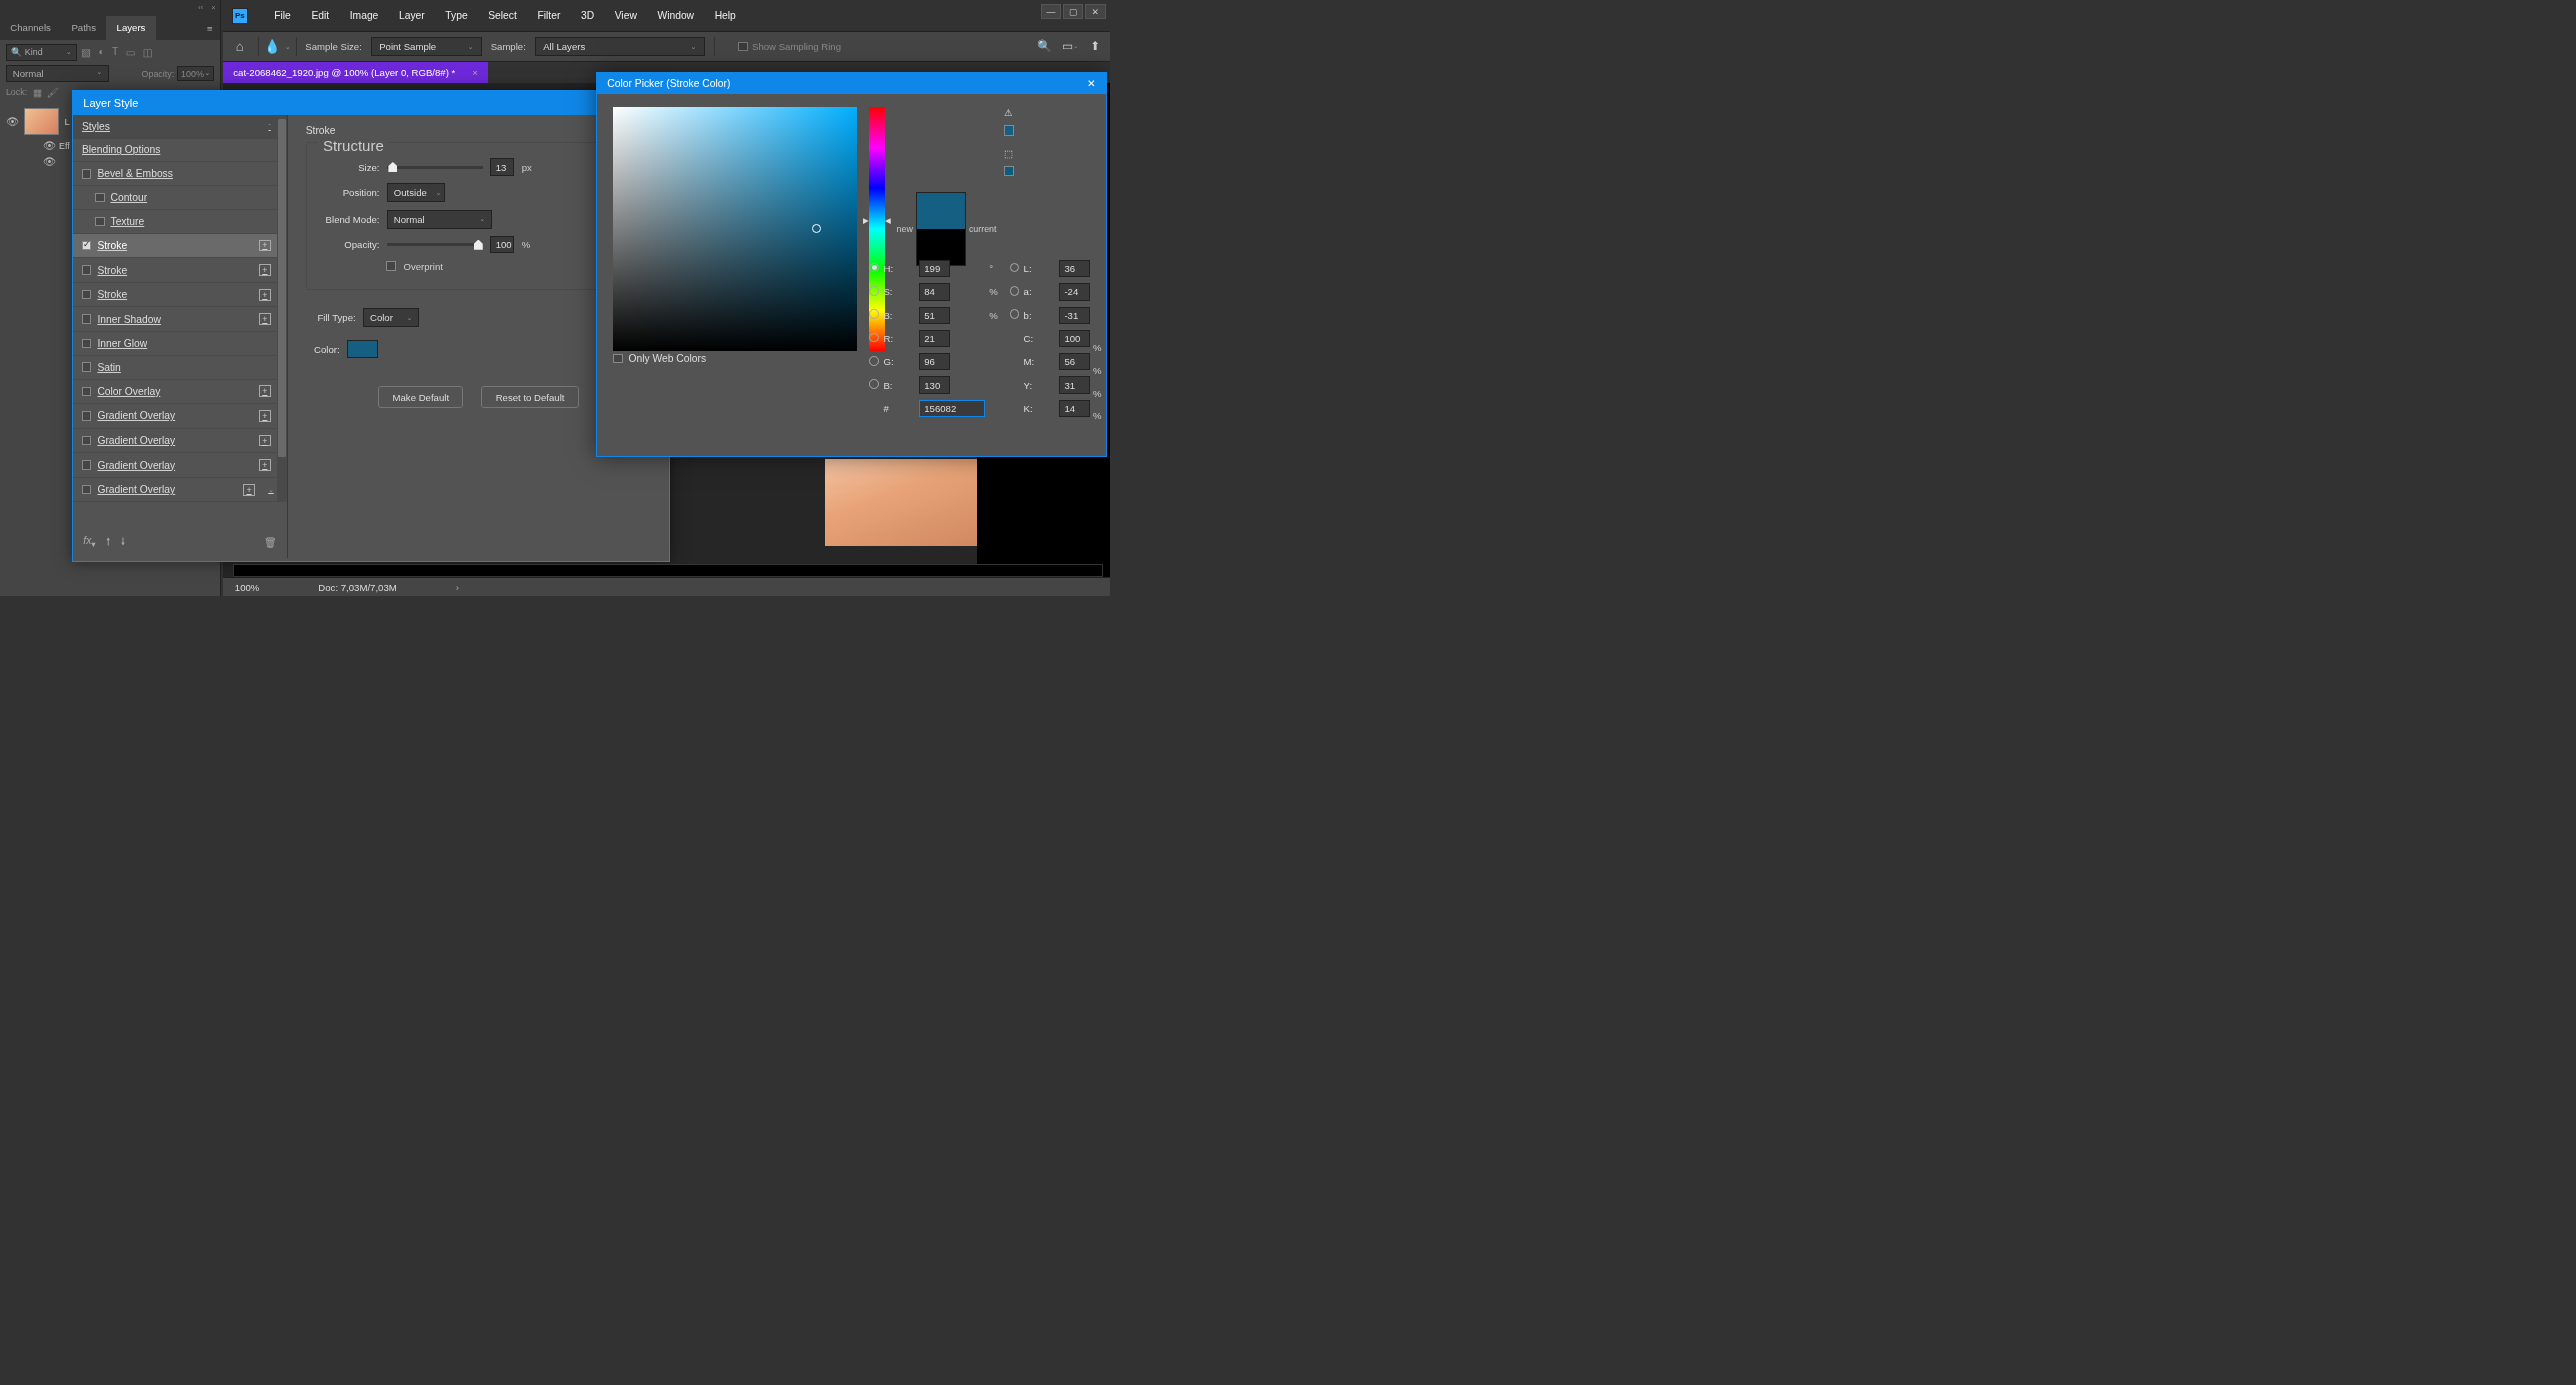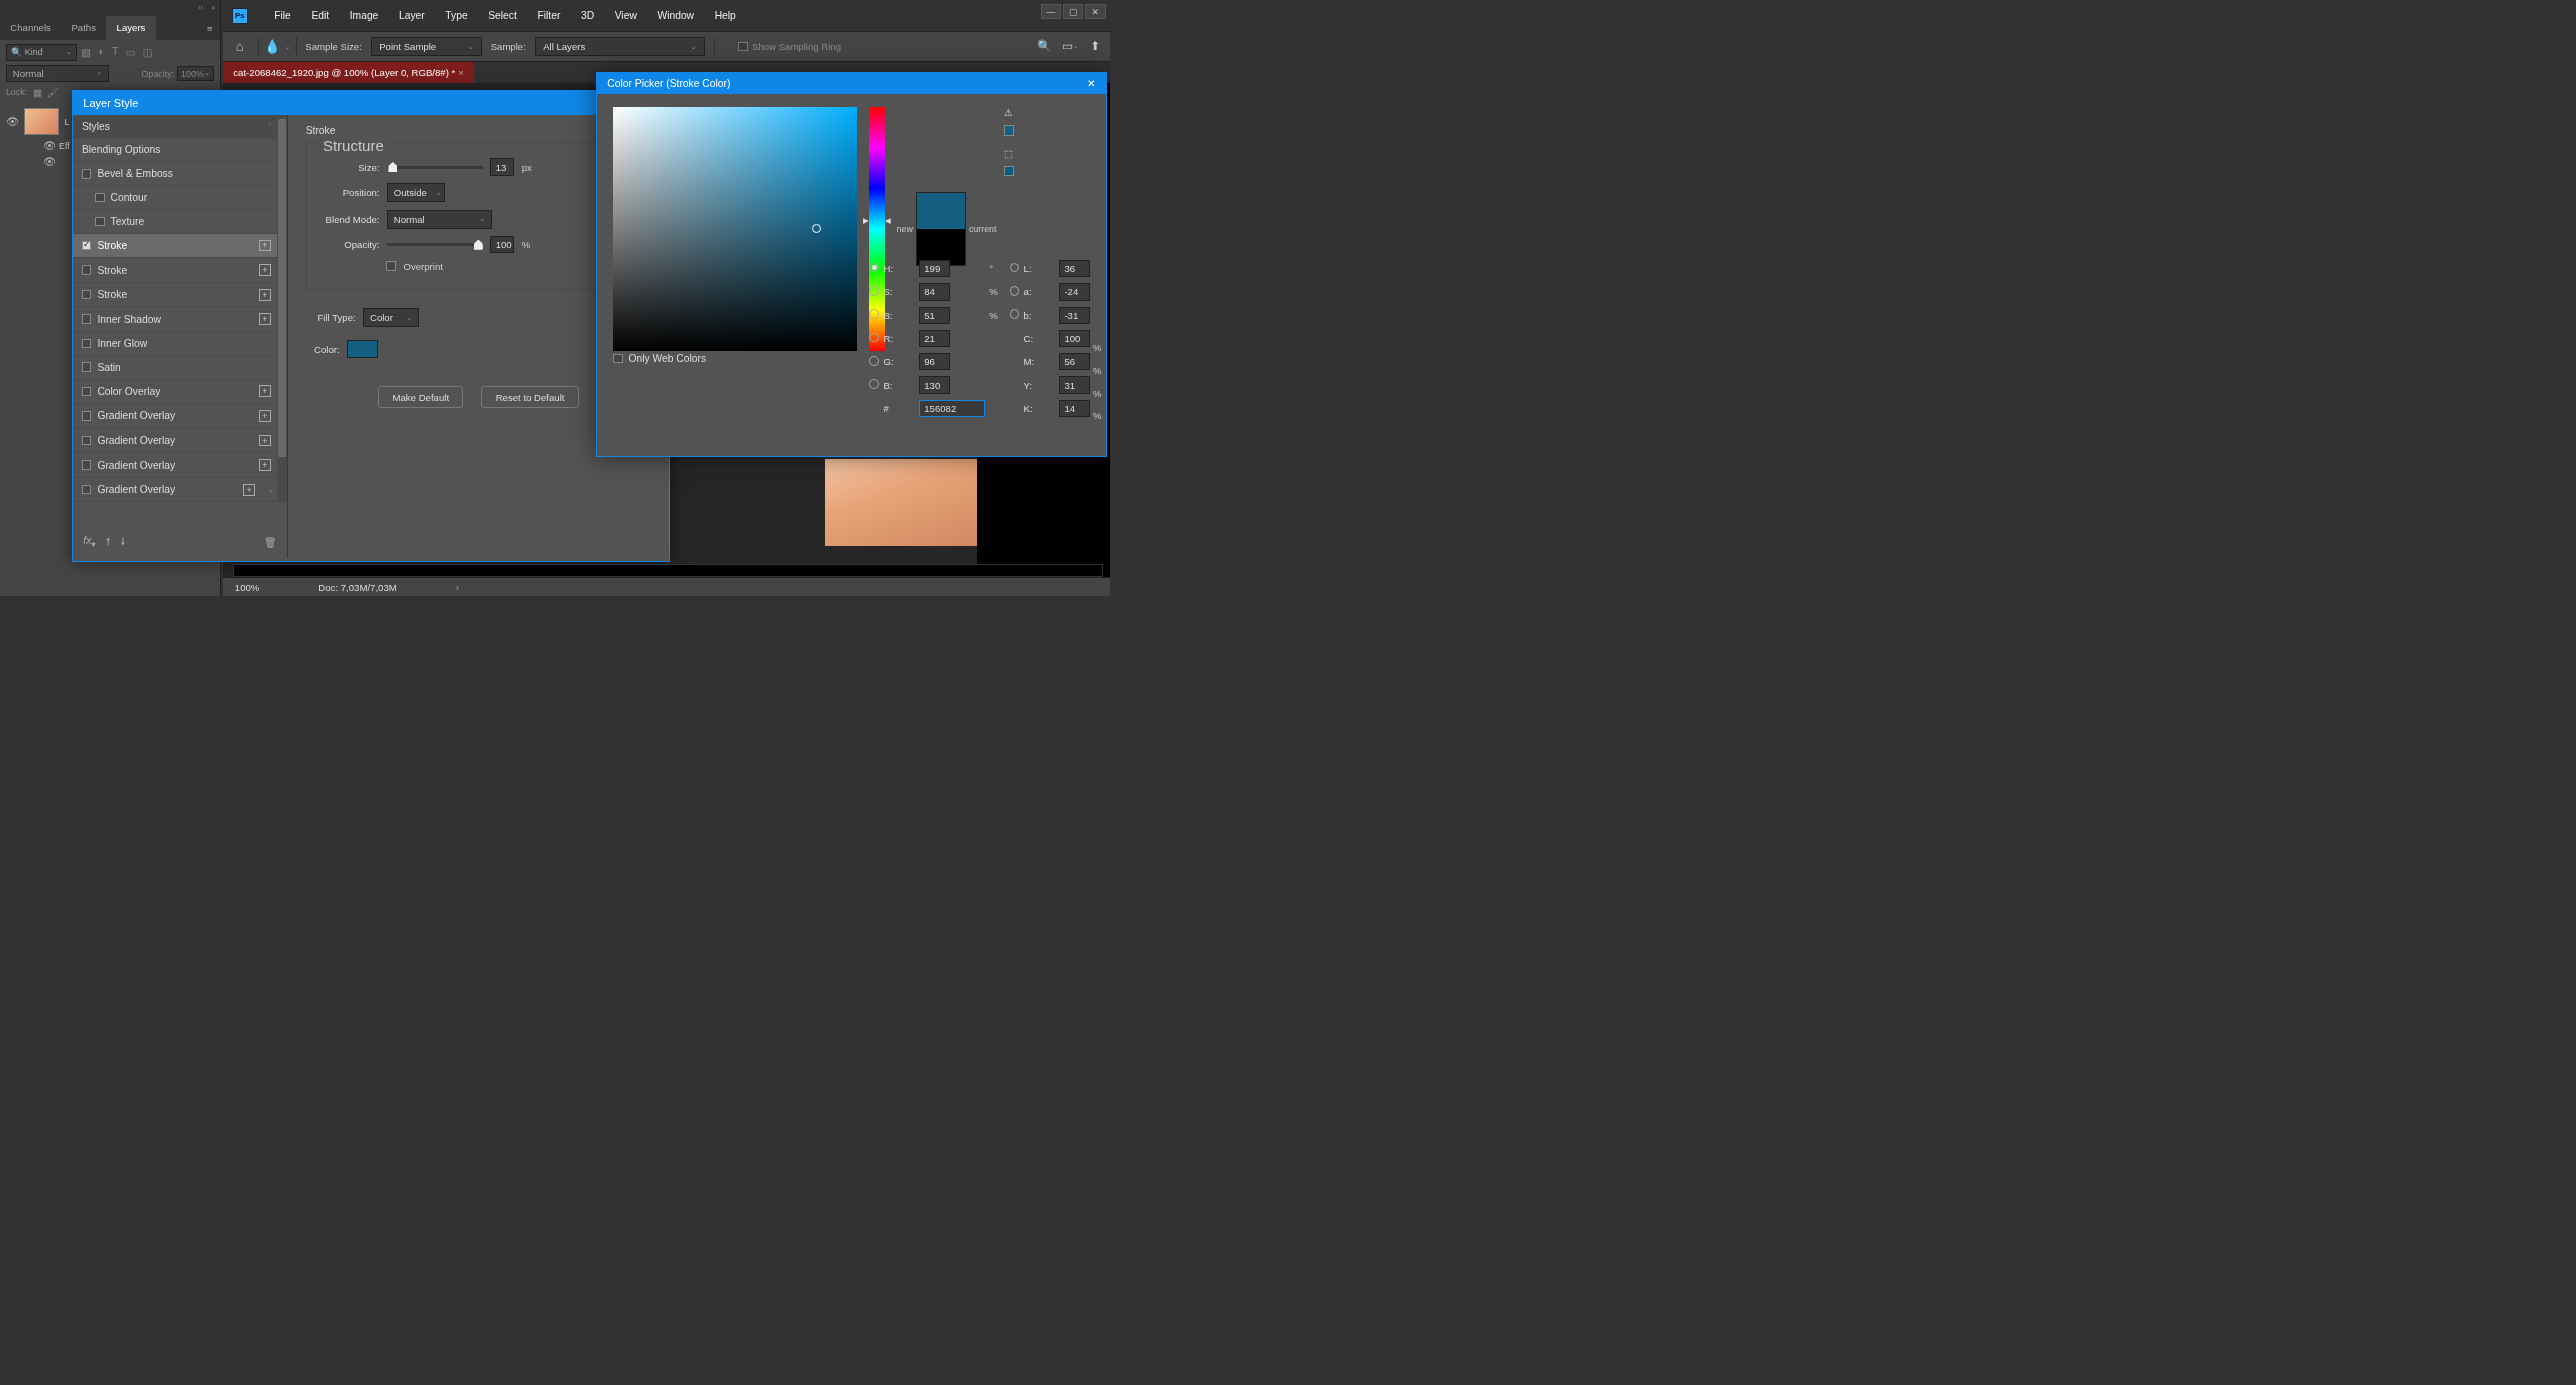--- a/index.html
+++ b/index.html
@@ -21,21 +21,21 @@
 .opt-select.w150 { width: 111px; }
 .opt-select.w230 { width: 170px; }
 .chev { font-size: 6.6px; color: #999; }
 .opt-check { display: flex; align-items: center; gap: 4.4px; margin-left: 14.8px; }
 .chk { width: 9.6px; height: 9.6px; border: 0.7px solid #777; background: #3a3a3a; }
 .opt-right { margin-left: auto; display: flex; gap: 10.3px; align-items: center; }
 .opt-ico { width: 14.8px; height: 14.8px; color: #ccc; font-size: 11.8px; display: flex; align-items: center; justify-content: center; }
 
 
 .doc-tab-bar { position: absolute; top: 62px; left: 223px; right: 0; height: 20.7px; background: #323232; display: flex; }
-.doc-tab { background: #7f1d1d; padding: 3.7px 10.3px; color: #fff; font-size: 9.6px; display: flex; align-items: center; gap: 3px; }
+.doc-tab { background: #6d28d9; padding: 3.7px 10.3px; color: #fff; font-size: 9.6px; display: flex; align-items: center; gap: 17px; }
 .doc-tab .close { font-size: 9.6px; color: #aaa; }
 
 
 .left-panels { position: absolute; top: 0; left: 0; width: 221px; height: 100%; background: #454545; border-right: 0.7px solid #222; }
 .collapse-btns { position: absolute; top: 0; left: 0; right: 0; height: 14.8px; background: #323232; display: flex; justify-content: flex-end; align-items: center; padding-right: 4.4px; gap: 3px; color: #888; font-size: 7.4px; }
 .panel-tabs { display: flex; background: #323232; height: 25px; margin-top: 14.8px; align-items: flex-end; }
 .panel-tab { padding: 6.6px 10.3px; color: #aaa; font-size: 9.6px; }
 .panel-tab.active { background: #454545; color: #fff; }
 .panel-menu { margin-left: auto; padding: 5.9px 7.4px; color: #aaa; }
 .layers-body { padding: 4.4px 5.9px; }
@@ -53,21 +53,21 @@
 .layer-row { display: flex; align-items: center; gap: 5.9px; padding: 3px 0; }
 .eye { width: 11.8px; text-align: center; font-size: 10.3px; color: #bbb; }
 .thumb { width: 35px; height: 26.6px; background: linear-gradient(135deg, #f0c090, #d88060); border: 0.7px solid #777; }
 .sub-row { display: flex; align-items: center; gap: 4.4px; padding: 1.5px 0 1.5px 37px; color: #ccc; font-size: 8.9px; }
 
 
 .layer-style { position: absolute; top: 90px; left: 72px; width: 598px; height: 472px; background: #535353; border: 0.7px solid #0f87e8; box-shadow: 0 0 14.8px rgba(0,0,0,.5); }
 .ls-title { background: #0f87e8; color: #fff; padding: 5.9px 10.3px; font-size: 11px; }
 .ls-body { display: flex; height: calc(100% - 26.6px); }
 .ls-left { width: 215px; background: #535353; border-right: 0.7px solid #3a3a3a; display: flex; flex-direction: column; position: relative; }
-.ls-list { flex: 1; overflow: hidden; }
+.ls-list { flex: 1; overflow: hidden; text-decoration: underline; }
 .ls-scrollbar { position: absolute; right: 0; top: 3px; width: 10.3px; height: 384px; background: #4a4a4a; }
 .ls-scroll-thumb { background: #6a6a6a; height: 88%; margin: 1.5px; border-radius: 1.5px; }
 .ls-item { display: flex; align-items: center; padding: 5.9px 8.9px; gap: 5.9px; font-size: 10.3px; color: #ddd; border-bottom: 0.7px solid #4a4a4a; position: relative; }
 .ls-item.header { background: #4a4a4a; font-weight: normal; }
 .ls-item.indent { padding-left: 22px; }
 .ls-item.selected { background: #6a6a6a; color: #fff; }
 .ls-chk { width: 9.6px; height: 9.6px; border: 0.7px solid #888; background: #454545; flex-shrink: 0; }
 .ls-chk.on { background: #ddd; position: relative; }
 .ls-chk.on::after { content: "✓"; position: absolute; top: -2.2px; left: 0; font-size: 8.9px; color: #222; }
 .ls-plus { margin-left: auto; width: 11.8px; height: 11.8px; border: 0.7px solid #aaa; display: flex; align-items: center; justify-content: center; font-size: 8.9px; color: #ccc; margin-right: 7.4px; }

